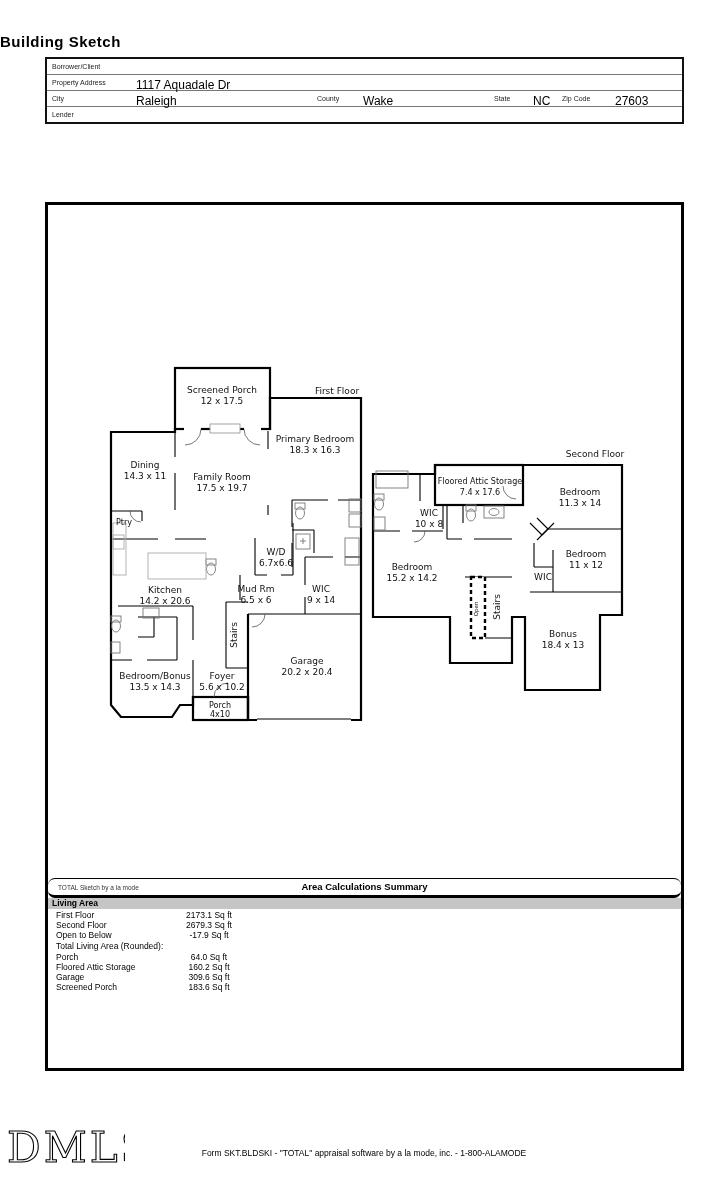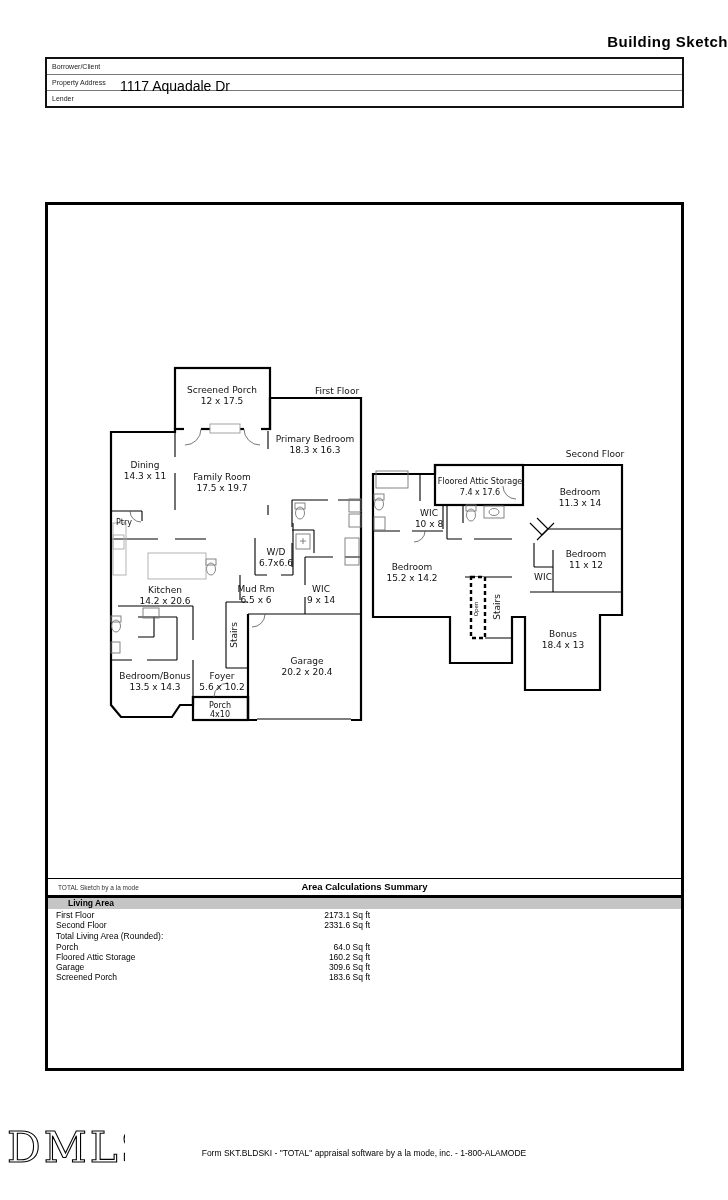--- a/index.html
+++ b/index.html
@@ -1,70 +1,80 @@
 <!DOCTYPE html>
 <html><head>
 <meta charset="utf-8">
 <style>
   html,body{margin:0;padding:0;background:#fff;}
   .page{position:relative;width:728px;height:1200px;background:#fff;overflow:hidden;
         font-family:"Liberation Sans",sans-serif;color:#000;}
   
-  .doc-title{position:absolute;top:33px;left:0;width:728px;text-align:right;
+  .doc-title{position:absolute;top:33px;left:0;width:728px;text-align:left;
              font-size:15px;font-weight:bold;letter-spacing:.5px;}
   
   .hdr-box{position:absolute;left:45px;top:57px;width:639px;border:2px solid #111;
            box-sizing:border-box;background:#fff;}
   .hrow{position:relative;height:15px;border-bottom:1px solid #777;}
   .hrow:last-child{border-bottom:none;}
   .hlab{position:absolute;top:4px;font-size:7px;color:#222;white-space:nowrap;}
-  .hval{position:absolute;top:3px;font-size:14px;white-space:nowrap;}
+  .hval{position:absolute;top:3px;font-size:12px;white-space:nowrap;margin-left:16px;}
   
   .sketch-box{position:absolute;left:45px;top:202px;width:639px;height:869px;
               border:3px solid #000;box-sizing:border-box;background:#fff;}
   .plan{display:block;}
   .wall2{stroke:#000;stroke-width:2.2;fill:none;}
   .wall1{stroke:#000;stroke-width:1.1;fill:none;}
   .arc{stroke:#555;stroke-width:.8;fill:none;}
   .fx{stroke:#777;stroke-width:.9;fill:none;}
   .counter{stroke:#aaa;stroke-width:.9;fill:none;}
   .stepbox{stroke:#999;stroke-width:.9;fill:#fff;}
   .dash{stroke:#000;stroke-width:2.4;fill:#fff;stroke-dasharray:4 3;}
   .lbl{font-family:"DejaVu Sans",sans-serif;font-size:9px;fill:#111;text-anchor:middle;}
   .sm{font-size:8px;}
   .tiny{font-size:5.5px;}
   
-  .strip{position:relative;height:16px;border-top:1px solid #000;border-bottom:3px solid #000;}
+  .strip{position:relative;height:16px;border-top:1px solid #000;border-bottom:3px solid #000;border-radius:7px;}
   .strip-left{position:absolute;left:10px;top:5px;font-size:6.5px;color:#333;}
   .strip-title{display:block;text-align:center;font-size:9.5px;font-weight:bold;line-height:16px;}
   .band{height:11px;background:#c5c5c5;font-weight:bold;font-size:8.5px;line-height:11px;
-        padding-left:20px;border-bottom:1px solid #fff;}
+        padding-left:4px;border-bottom:1px solid #fff;}
   .crow{position:relative;height:10px;font-size:8.5px;line-height:10px;}
   .crow .cl{position:absolute;left:8px;white-space:nowrap;}
-  .crow .cv{position:absolute;left:0;width:322px;text-align:right;white-space:nowrap;}
+  .crow .cv{position:absolute;left:0;width:322px;text-align:center;white-space:nowrap;}
   .crow.total{font-weight:normal;height:12px;line-height:12px;}
   
   .logo-svg{position:absolute;left:5px;top:1122px;}
   .logo-text{font-family:"DejaVu Serif",serif;fill:#fff;stroke:#000;stroke-width:1.1px;letter-spacing:3px;}
   .form-line{position:absolute;top:1148px;left:0;width:728px;text-align:center;font-size:8.5px;}
 </style>
 </head>
 <body>
 
 <div class="page">
 
   <div class="doc-title">Building Sketch</div>
 
   <div class="hdr-box">
     <div class="hrow">
       <span class="hlab" style="left:5px">Borrower/Client</span>
     </div>
     <div class="hrow">
       <span class="hlab" style="left:5px">Property Address</span>
       <span class="hval" style="left:73px">1117 Aquadale Dr</span>
+    </div>
+    <div class="hrow">
+      <span class="hlab" style="left:5px">City</span>
+      <span class="hval" style="left:73px">Raleigh</span>
+      <span class="hlab" style="left:270px">County</span>
+      <span class="hval" style="left:300px">Wake</span>
+      <span class="hlab" style="left:447px">State</span>
+      <span class="hval" style="left:470px">NC</span>
+      <span class="hlab" style="left:515px">Zip Code</span>
+      <span class="hval" style="left:552px">27603</span>
     </div>
     <div class="hrow">
       <span class="hlab" style="left:5px">Lender</span>
     </div>
   </div>
 
   <div class="sketch-box">
 
     <svg class="plan" width="633" height="673" viewBox="0 0 633 673" xmlns="http://www.w3.org/2000/svg">
 
@@ -211,21 +221,25 @@
     </div>
 
     <div class="calc-table">
       <div class="band">Living Area</div>
       <div class="crow">
         <span class="cl">First Floor</span>
         <span class="cv">2173.1 Sq ft</span>
       </div>
       <div class="crow">
         <span class="cl">Second Floor</span>
-        <span class="cv">2331.6 Sq ft</span>
+        <span class="cv">2679.3 Sq ft</span>
+      </div>
+      <div class="crow">
+        <span class="cl">Open to Below</span>
+        <span class="cv">-17.9 Sq ft</span>
       </div>
       <div class="crow total">
         <span class="cl">Total Living Area (Rounded):</span>
       </div>
       <div class="crow">
         <span class="cl">Porch</span>
         <span class="cv">64.0 Sq ft</span>
       </div>
       <div class="crow">
         <span class="cl">Floored Attic Storage</span>

